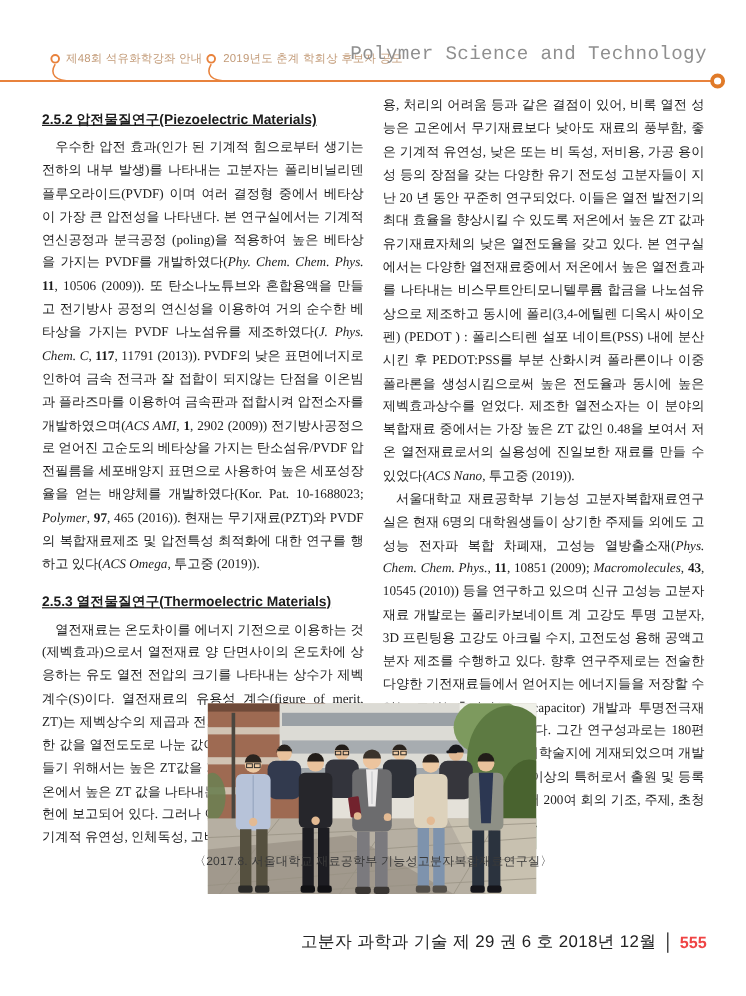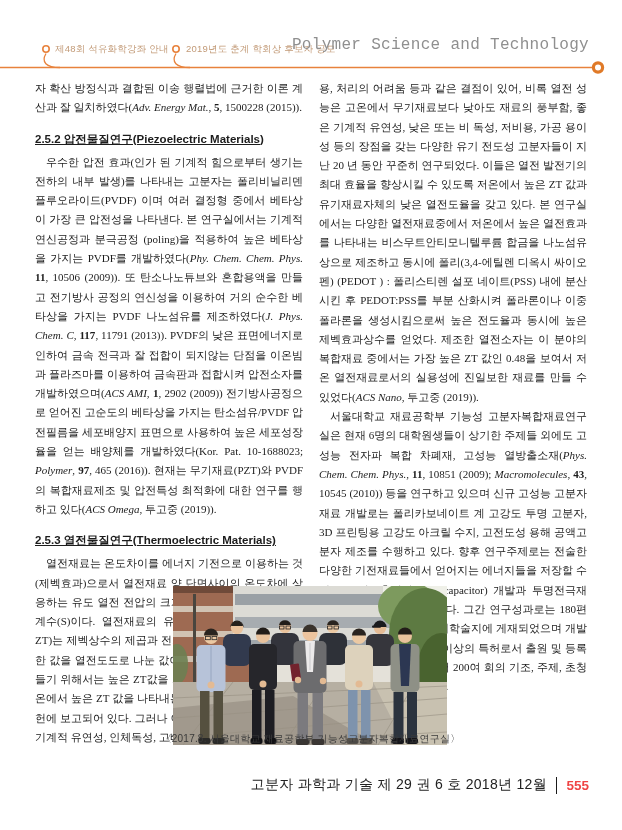--- a/index.html
+++ b/index.html
@@ -36,21 +36,21 @@
   .heading.main { font-size:12.5px; margin:17px 0 10px; }
   .it { font-style:italic; }
   .bd { font-weight:700; }
   
   .photo-frame {
     position:absolute; left:173px; top:586px; width:274px; height:159px;
     overflow:hidden; background:#ddd9d0;
   }
   .photo-frame svg { display:block; }
   .photo-caption {
-    position:absolute; top:732px; left:115px; width:392px; text-align:center;
+    position:absolute; top:711px; left:115px; width:392px; text-align:center;
     font-family:"Liberation Sans", sans-serif; font-size:10px; color:#3a3a3a;
     letter-spacing:0.2px;
   }
   
   .footer {
     position:absolute; top:776px; right:33px;
     display:flex; align-items:center; gap:9px;
   }
   .footer-info {
     font-family:"Liberation Sans", sans-serif; font-size:14px; color:#222;
@@ -70,21 +70,20 @@
   <line x1="0" y1="67.5" x2="597" y2="67.5" stroke="#e8823c" stroke-width="1.5"></line>
   <circle cx="46" cy="49" r="3.2" fill="#ffffff" stroke="#e8823c" stroke-width="1.6"></circle>
   <circle cx="176" cy="49" r="3.2" fill="#ffffff" stroke="#e8823c" stroke-width="1.6"></circle>
   <circle cx="598" cy="67.5" r="4.6" fill="#ffffff" stroke="#e07a28" stroke-width="3.2"></circle>
 </svg>
 <div class="nav-label n1">제48회 석유화학강좌 안내</div>
 <div class="nav-label n2">2019년도 춘계 학회상 후보자 공모</div>
 <div class="journal-title">Polymer Science and Technology</div>
 
 <div class="col col-left">
-    <div class="para"><span>자 확산 방정식과 결합된 이송 행렬법에 근거한 이론 계산과 잘 일치하였다(</span><span class="it">Adv. Energy Mat.</span><span>, </span><span class="bd">5</span><span>, 1500228 (2015)).</span></div>
     <div class="heading">2.5.2 압전물질연구(Piezoelectric Materials)</div>
     <div class="para indent"><span>우수한 압전 효과(인가 된 기계적 힘으로부터 생기는 전하의 내부 발생)를 나타내는 고분자는 폴리비닐리덴플루오라이드(PVDF) 이며 여러 결정형 중에서 베타상이 가장 큰 압전성을 나타낸다. 본 연구실에서는 기계적 연신공정과 분극공정 (poling)을 적용하여 높은 베타상을 가지는 PVDF를 개발하였다(</span><span class="it">Phy. Chem. Chem. Phys.</span><span> </span><span class="bd">11</span><span>, 10506 (2009)). 또 탄소나노튜브와 혼합용액을 만들고 전기방사 공정의 연신성을 이용하여 거의 순수한 베타상을 가지는 PVDF 나노섬유를 제조하였다(</span><span class="it">J. Phys. Chem. C</span><span>, </span><span class="bd">117</span><span>, 11791 (2013)). PVDF의 낮은 표면에너지로 인하여 금속 전극과 잘 접합이 되지않는 단점을 이온빔과 플라즈마를 이용하여 금속판과 접합시켜 압전소자를 개발하였으며(</span><span class="it">ACS AMI</span><span>, </span><span class="bd">1</span><span>, 2902 (2009)) 전기방사공정으로 얻어진 고순도의 베타상을 가지는 탄소섬유/PVDF 압전필름을 세포배양지 표면으로 사용하여 높은 세포성장율을 얻는 배양체를 개발하였다(Kor. Pat. 10-1688023; </span><span class="it">Polymer</span><span>, </span><span class="bd">97</span><span>, 465 (2016)). 현재는 무기재료(PZT)와 PVDF의 복합재료제조 및 압전특성 최적화에 대한 연구를 행하고 있다(</span><span class="it">ACS Omega</span><span>, 투고중 (2019)).</span></div>
     <div class="heading">2.5.3 열전물질연구(Thermoelectric Materials)</div>
     <div class="para indent"><span>열전재료는 온도차이를 에너지 기전으로 이용하는 것(제벡효과)으로서 열전재료 양 단면사이의 온도차에 상응하는 유도 열전 전압의 크기를 나타내는 상수가 제벡 계수(S)이다. 열전재료의 유용성 계수(figure of merit, ZT)는 제벡상수의 제곱과 전기전도도 그리고 온도를 곱한 값을 열전도도로 나눈 값이다. 고성능 열전소자를 만들기 위해서는 높은 ZT값을 가지는 재료가 필요하며 고온에서 높은 ZT 값을 나타내는 다양한 무기 반도체가 문헌에 보고되어 있다. 그러나 이들은 원소의 희귀성, 낮은 기계적 유연성, 인체독성, 고비</span></div>
   </div>
 <div class="col col-right">
     <div class="para"><span>용, 처리의 어려움 등과 같은 결점이 있어, 비록 열전 성능은 고온에서 무기재료보다 낮아도 재료의 풍부함, 좋은 기계적 유연성, 낮은 또는 비 독성, 저비용, 가공 용이성 등의 장점을 갖는 다양한 유기 전도성 고분자들이 지난 20 년 동안 꾸준히 연구되었다. 이들은 열전 발전기의 최대 효율을 향상시킬 수 있도록 저온에서 높은 ZT 값과 유기재료자체의 낮은 열전도율을 갖고 있다. 본 연구실에서는 다양한 열전재료중에서 저온에서 높은 열전효과를 나타내는 비스무트안티모니텔루륨 합금을 나노섬유상으로 제조하고 동시에 폴리(3,4-에틸렌 디옥시 싸이오펜) (PEDOT ) : 폴리스티렌 설포 네이트(PSS) 내에 분산 시킨 후 PEDOT:PSS를 부분 산화시켜 폴라론이나 이중폴라론을 생성시킴으로써 높은 전도율과 동시에 높은 제벡효과상수를 얻었다. 제조한 열전소자는 이 분야의 복합재료 중에서는 가장 높은 ZT 값인 0.48을 보여서 저온 열전재료로서의 실용성에 진일보한 재료를 만들 수 있었다(</span><span class="it">ACS Nano</span><span>, 투고중 (2019)).</span></div>
     <div class="para indent"><span>서울대학교 재료공학부 기능성 고분자복합재료연구실은 현재 6명의 대학원생들이 상기한 주제들 외에도 고성능 전자파 복합 차폐재, 고성능 열방출소재(</span><span class="it">Phys. Chem. Chem. Phys.</span><span>, </span><span class="bd">11</span><span>, 10851 (2009); </span><span class="it">Macromolecules</span><span>, </span><span class="bd">43</span><span>, 10545 (2010)) 등을 연구하고 있으며 신규 고성능 고분자재료 개발로는 폴리카보네이트 계 고강도 투명 고분자, 3D 프린팅용 고강도 아크릴 수지, 고전도성 용해 공액고분자 제조를 수행하고 있다. 향후 연구주제로는 전술한 다양한 기전재료들에서 얻어지는 에너지들을 저장할 수 있는 고성능축전지(super-capacitor) 개발과 투명전극재료의 개발이 진행 중에 있다. 그간 연구성과로는 180편 이상의 논문이 다양한 국제학술지에 게재되었으며 개발된 소재와 공정들은 40건 이상의 특허로서 출원 및 등록되어 있고 국내외 학회에서 200여 회의 기조, 주제, 초청강연을 통하여 발표되었다.</span></div>
   </div>
 

